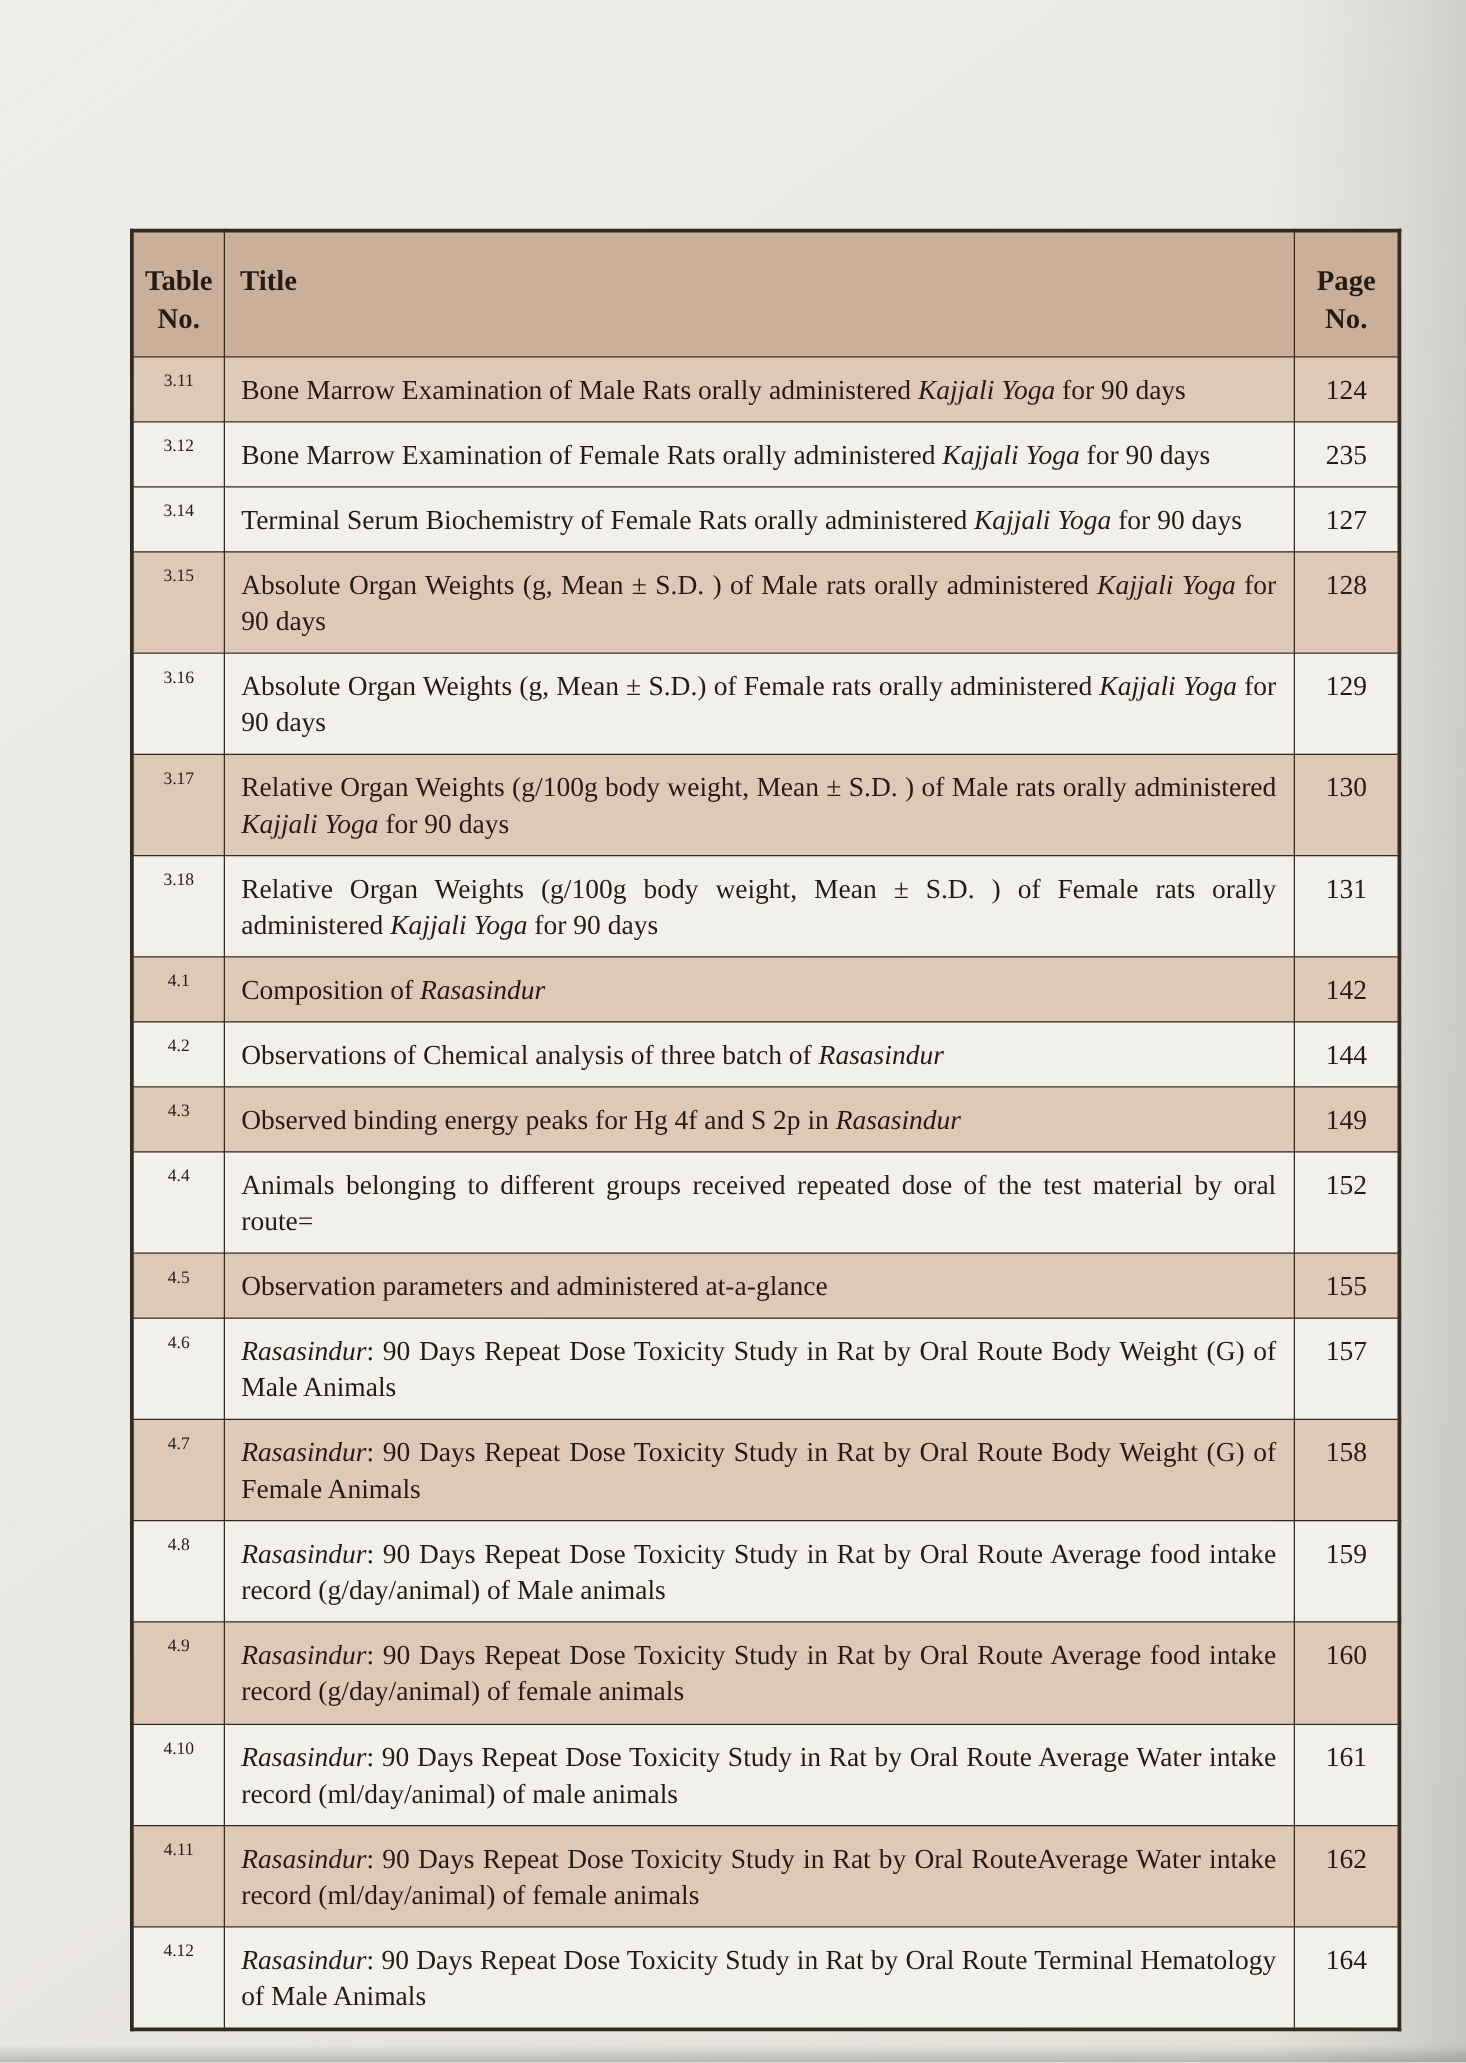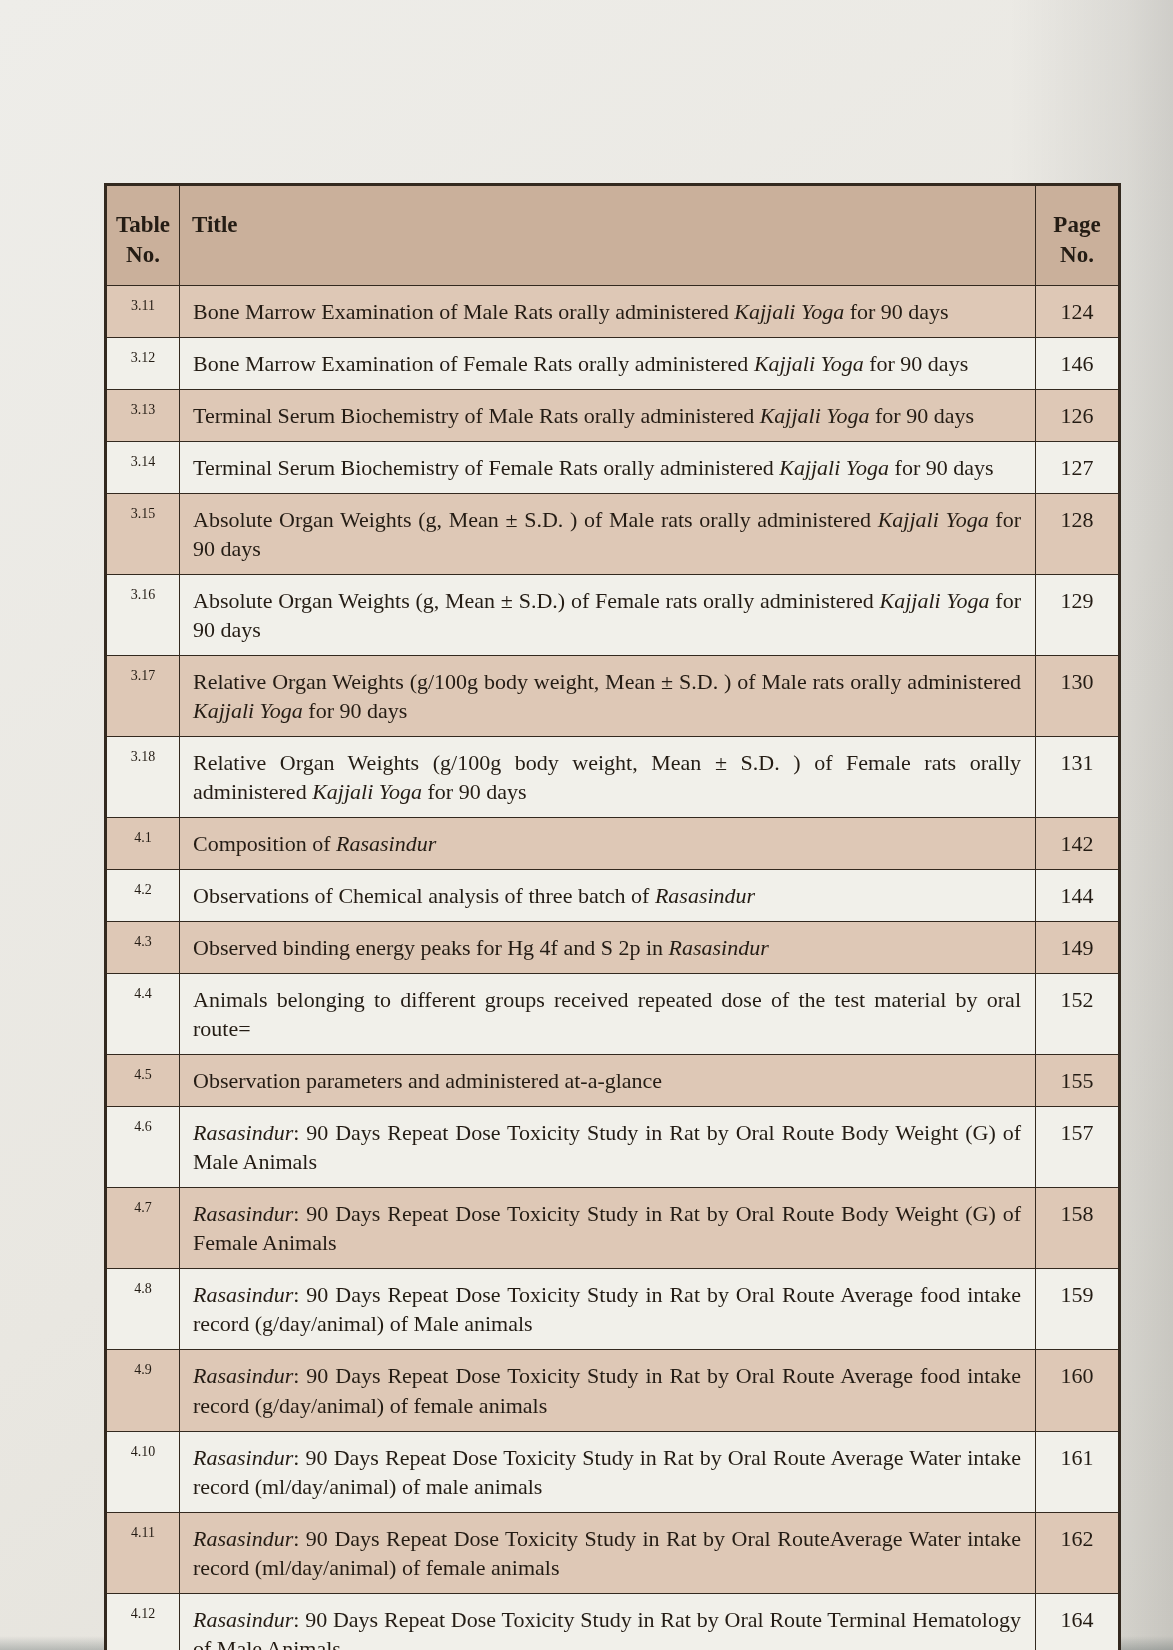--- a/index.html
+++ b/index.html
@@ -80,26 +80,21 @@
   </thead>
   <tbody id="rows-body">
       <tr class="tan">
         <td class="no">3.11</td>
         <td class="title"><span>Bone Marrow Examination of Male Rats orally administered </span><span class="it">Kajjali Yoga</span><span> for 90 days</span></td>
         <td class="page">124</td>
       </tr>
       <tr class="pale">
         <td class="no">3.12</td>
         <td class="title"><span>Bone Marrow Examination of Female Rats orally administered </span><span class="it">Kajjali Yoga</span><span> for 90 days</span></td>
-        <td class="page">146</td>
-      </tr>
-      <tr class="tan">
-        <td class="no">3.13</td>
-        <td class="title"><span>Terminal Serum Biochemistry of Male Rats orally administered </span><span class="it">Kajjali Yoga</span><span> for 90 days</span></td>
-        <td class="page">126</td>
+        <td class="page">235</td>
       </tr>
       <tr class="pale">
         <td class="no">3.14</td>
         <td class="title"><span>Terminal Serum Biochemistry of Female Rats orally administered </span><span class="it">Kajjali Yoga</span><span> for 90 days</span></td>
         <td class="page">127</td>
       </tr>
       <tr class="tan">
         <td class="no">3.15</td>
         <td class="title"><span>Absolute Organ Weights (g, Mean ± S.D. ) of Male rats orally administered </span><span class="it">Kajjali Yoga</span><span> for 90 days</span></td>
         <td class="page">128</td>

